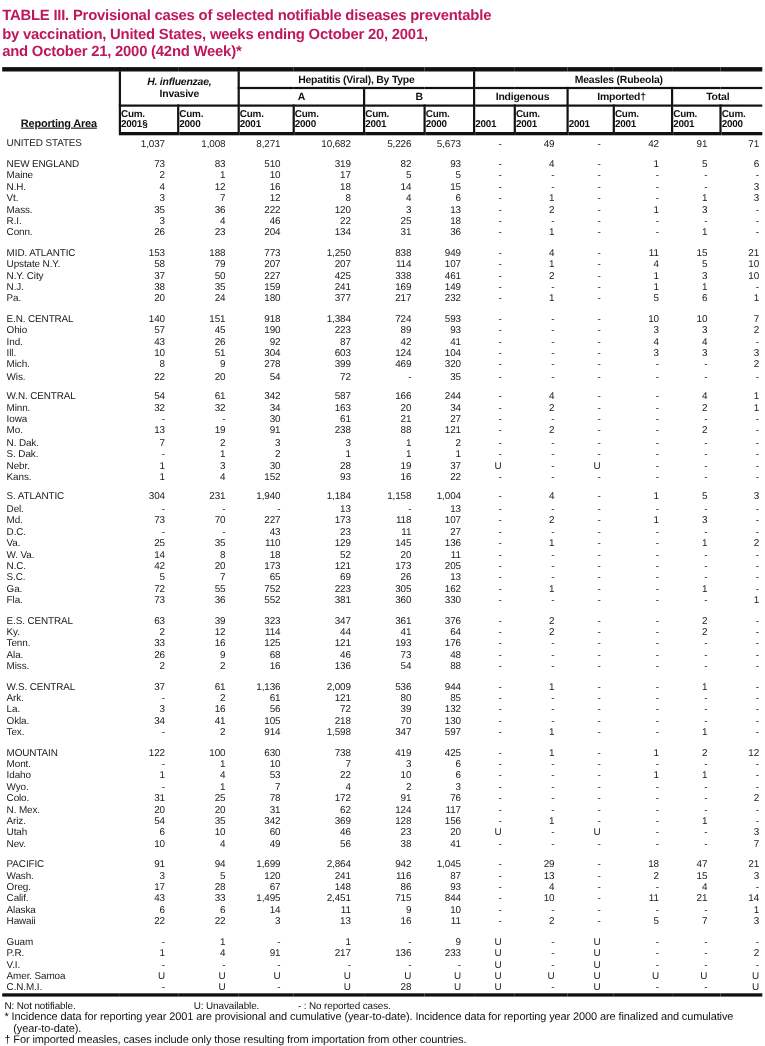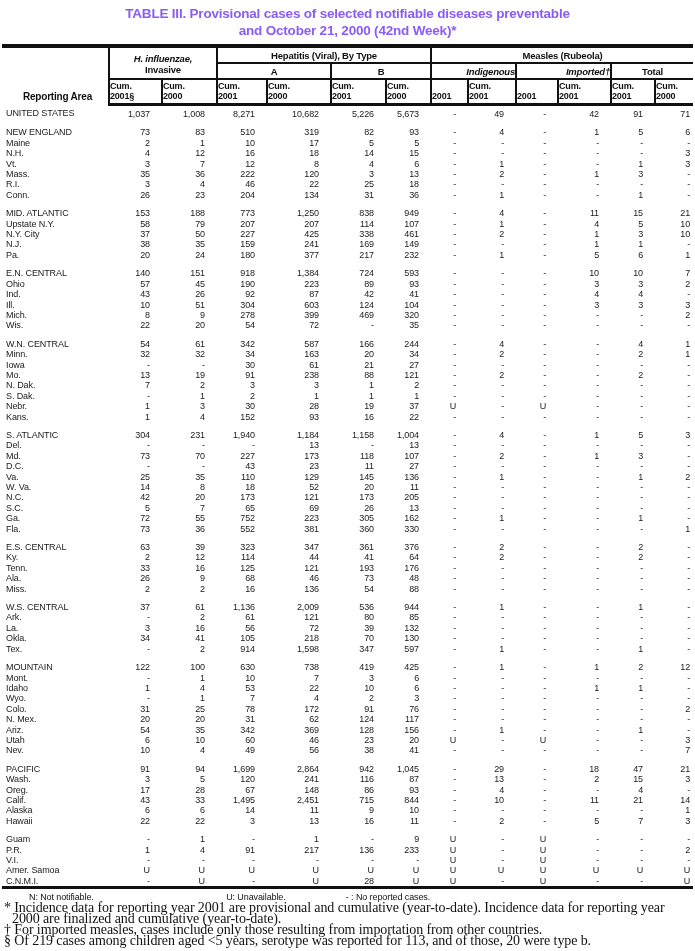--- a/index.html
+++ b/index.html
@@ -5,75 +5,76 @@
   * { box-sizing: border-box; margin: 0; padding: 0; }
   html, body {
     width: 695px; height: 951px;
     background: #ffffff; color: #1a1a1a;
     font-family: "Liberation Sans", sans-serif;
     overflow: hidden;
   }
   .page { width: 695px; padding: 6px 2px 0 2px; }
 
   .title {
-    text-align: center; font-weight: bold;
+    text-align: left; font-weight: bold;
     font-size: 13.5px; line-height: 16.5px;
-    letter-spacing: -0.2px; margin-bottom: 5px; color: #8b5cf6;
+    letter-spacing: -0.2px; margin-bottom: 5px; color: #be185d;
   }
 
   table.main {
     width: 691px; table-layout: fixed; border-collapse: collapse;
     border-top: 4px solid #111; border-bottom: 3px solid #111;
   }
   thead th {
     border: 2px solid #111; font-weight: bold; color: #111;
     font-size: 9.5px; letter-spacing: -0.2px; margin-top: 10px;
   }
   thead tr th:last-child { border-right: 0; }
   .th-area {
     border: 0; border-right: 2px solid #111;
-    vertical-align: bottom; text-align: right;
-    padding: 0 16px 3px 13px; font-size: 10px;
+    vertical-align: bottom; text-align: center;
+    padding: 0 16px 3px 13px; font-size: 10px; text-decoration: underline;
   }
   .gh { text-align: center; padding: 2px 0 1px 0; line-height: 11px; }
   .gh .ital { font-style: italic; }
-  .gh.left { text-align: right; padding-left: 3px; font-style: italic; }
+  .gh.left { text-align: center; padding-left: 3px; }
   .sh {
     border-bottom: 3px solid #111; vertical-align: bottom;
     text-align: left; font-size: 9px; line-height: 9.5px;
     padding: 2px 0 2px 0;
   }
   tbody td {
     border: 0; font-size: 9px; line-height: 10.4px;
     letter-spacing: -0.1px; color: #1a1a1a;
     white-space: nowrap; overflow: hidden;
   }
   td.area { text-align: left; padding-left: 4px; }
   td.num  { text-align: right; padding-right: 12px; }
   td.num:last-child { padding-right: 3px; }
   tr.first td { padding-top: 3px; }
   tr.gap td { height: 8px; }
 
   .footnotes { padding: 2px 2px 0 2px; color: #111; }
   .legend { font-size: 9px; line-height: 12px; letter-spacing: -0.1px; }
-  .legend span { display: inline-block; margin-left: 25px; }
+  .legend span { display: inline-block; }
   .legend span:nth-child(1) { width: 137px; }
   .legend span:nth-child(2) { width: 125px; text-align: center; }
   .fn {
-    font-size: 14px; line-height: 10.8px; letter-spacing: -0.1px;
-    padding-left: 8px; text-indent: -8px; font-family: Liberation Serif, serif;
+    font-size: 10px; line-height: 10.8px; letter-spacing: -0.1px;
+    padding-left: 8px; text-indent: -8px;
   }
 </style>
 </head>
 <body>
 
 <div class="page">
 
   <div class="title">
     <div>TABLE III. Provisional cases of selected notifiable diseases preventable</div>
+    <div>by vaccination, United States, weeks ending October 20, 2001,</div>
     <div>and October 21, 2000 (42nd Week)*</div>
   </div>
 
   <table class="main">
     <colgroup>
       <col style="width:107px">
       <col style="width:53px">
         <col style="width:55px">
       <col style="width:50px">
         <col style="width:64px">

